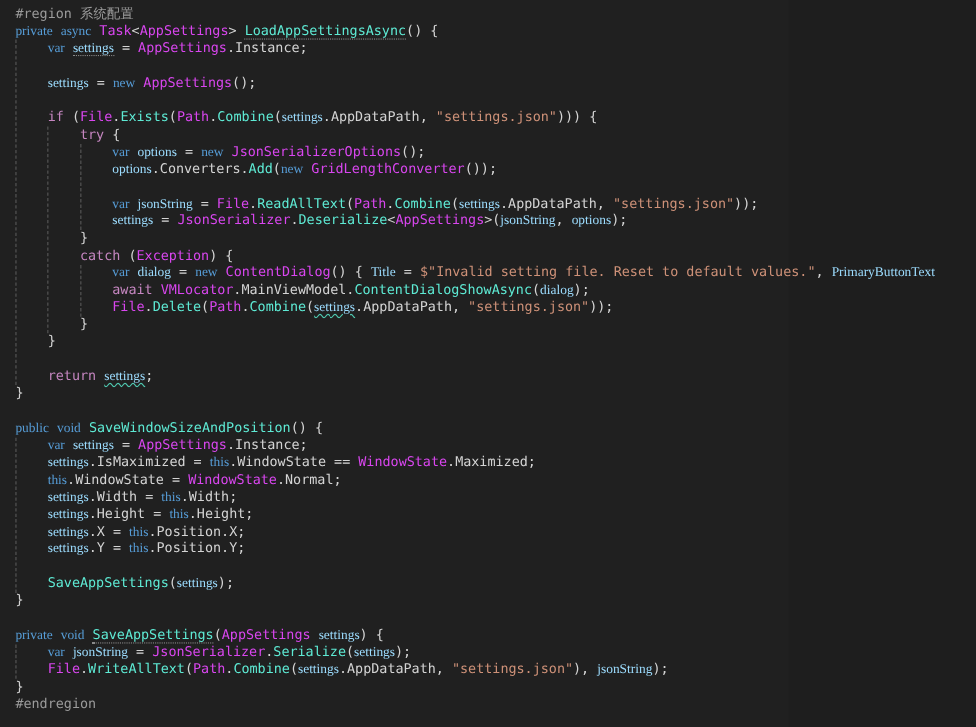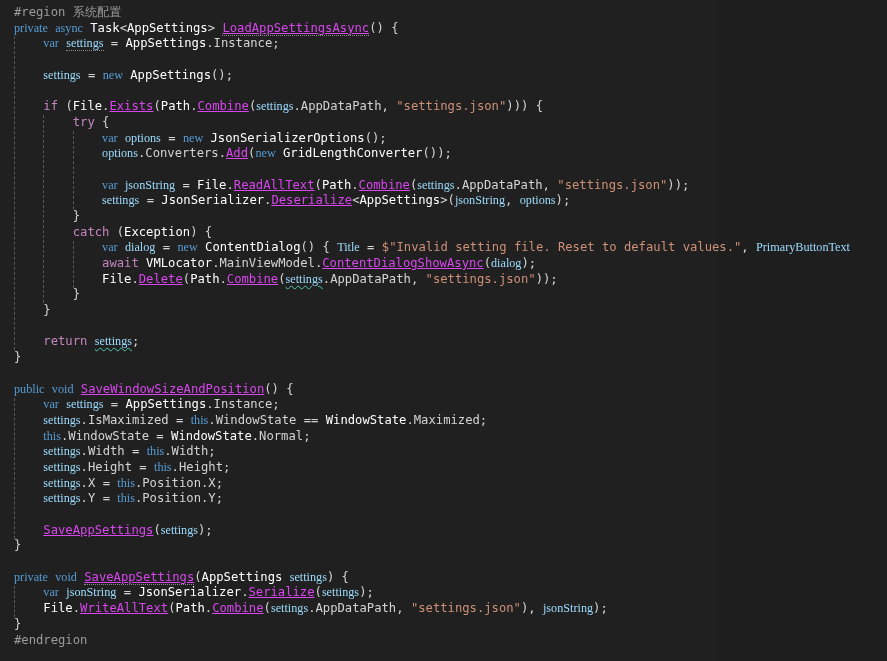--- a/index.html
+++ b/index.html
@@ -35,22 +35,22 @@
     height: 15.7px;
     white-space: pre;
     padding-left: 14px;
   }
   .tok { white-space: pre; }
 
   
   .c-dir   { color: #9b9b9b; }
   .c-kw    { color: #569cd6; font-family: Liberation Serif, serif; }
   .c-ctl   { color: #c586c0; text-align: center; }
-  .c-type  { color: #ffffff; margin-top: 20px; }
-  .c-fn    { color: #d946ef; text-decoration: underline; }
+  .c-type  { color: #d946ef; margin-top: 20px; }
+  .c-fn    { color: #5eead4; }
   .c-var   { color: #9cdcfe; font-family: Liberation Serif, serif; }
   .c-str   { color: #ce9178; }
   .c-pun   { color: #d4d4d4; }
   .c-plain { color: #d4d4d4; }
 
   
   .squiggle {
     text-decoration-line: underline;
     text-decoration-style: wavy;
     text-decoration-color: #4ec9b0;

